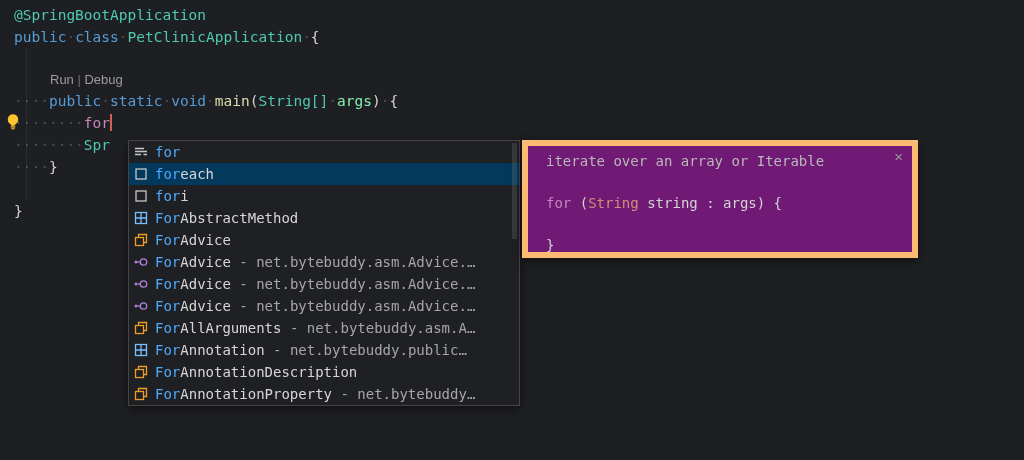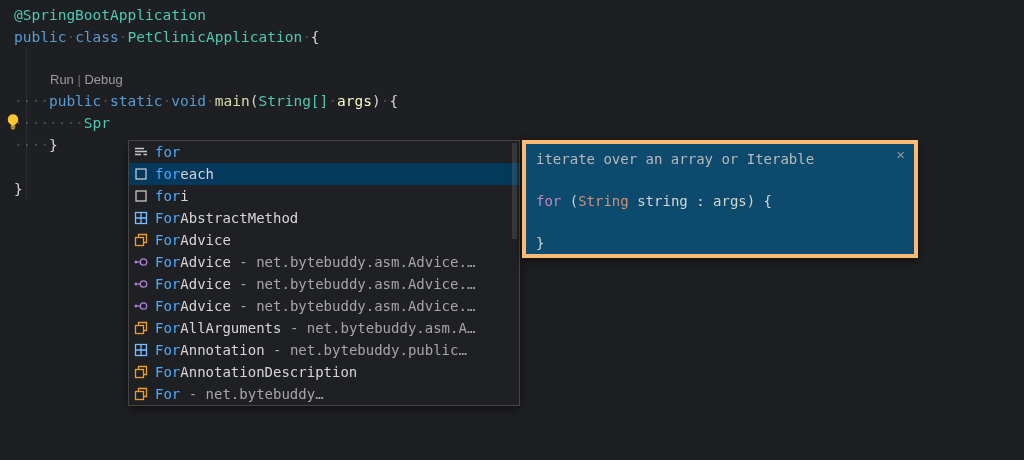--- a/index.html
+++ b/index.html
@@ -26,21 +26,21 @@
     font-family: "Liberation Sans", sans-serif;
     font-size: 13px; color: #9b9b9b;
   }
   .lens-link { cursor: pointer; }
   .lens-sep { color: #6f6f6f; }
 
   .c-kw    { color: #569cd6; text-align: center; }
   .c-type  { color: #4ec9b0; }
   .c-ann   { color: #4ec9b0; }
   .c-fn    { color: #dcdcaa; }
-  .c-param { color: #fef9c3; }
+  .c-param { color: #86efac; }
   .c-plain { color: #d4d4d4; }
   .c-ctrl  { color: #c586c0; }
   .c-str   { color: #ce9178; }
   .c-ws    { color: rgba(212,216,222,0.24); }
 
   .cursor {
     display: inline-block; width: 2px; height: 17px;
     background: #d65d57; vertical-align: -3px;
   }
   .indent-guide {
@@ -74,25 +74,25 @@
   .suggest-scrollbar {
     position: absolute; right: 2px; top: 2px;
     width: 5px; height: 96px;
     background: rgba(121,121,121,0.28);
   }
 
   
   .docs {
     position: absolute; left: 522px; top: 140px;
     width: 396px; height: 118px;
-    background: #0c4a6e;
-    border: 4px solid #fdba74;
+    background: #701a75;
+    border: 6px solid #fdba74;
     box-shadow: 0 3px 9px rgba(0,0,0,0.5);
     font-size: 14px; line-height: 21px;
-    padding: 5px 10px;
+    padding: 5px 18px;
   }
   .docs-summary { color: #b9b9b9; height: 21px; white-space: pre; }
   .docs-spacer  { height: 21px; }
   .dline { height: 21px; white-space: pre; }
   .docs-close {
     position: absolute; top: 3px; right: 9px;
     color: #9a9a9a; font-size: 15px; line-height: 15px;
     cursor: pointer; font-family: "Liberation Sans", sans-serif;
   }
 </style>
@@ -100,20 +100,21 @@
 <body>
 
 <div class="editor">
   <div class="indent-guide"></div>
   <div>
       <div class="line"><span class="c-ann">@SpringBootApplication</span></div>
       <div class="line"><span class="c-kw">public</span><span class="c-ws">·</span><span class="c-kw">class</span><span class="c-ws">·</span><span class="c-type">PetClinicApplication</span><span class="c-ws">·</span><span class="c-plain">{</span></div>
       <div class="line"></div>
       <div class="codelens-line"><span class="lens-link">Run</span><span class="lens-sep"> | </span><span class="lens-link">Debug</span></div>
       <div class="line"><span class="c-ws">····</span><span class="c-kw">public</span><span class="c-ws">·</span><span class="c-kw">static</span><span class="c-ws">·</span><span class="c-kw">void</span><span class="c-ws">·</span><span class="c-fn">main</span><span class="c-plain">(</span><span class="c-type">String[]</span><span class="c-ws">·</span><span class="c-param">args</span><span class="c-plain">)</span><span class="c-ws">·</span><span class="c-plain">{</span></div>
+      <div class="line"><span class="c-ws">········</span><span class="c-ctrl">for</span><span class="cursor"></span></div>
       <div class="line"><span class="c-ws">········</span><span class="c-type">Spr</span></div>
       <div class="line"><span class="c-ws">····</span><span class="c-plain">}</span></div>
       <div class="line"></div>
       <div class="line"><span class="c-plain">}</span></div>
     </div>
 </div>
 
 <div class="lightbulb">
   <svg width="18" height="18" viewBox="0 0 16 16">
     <path d="M8 1.2a4.6 4.6 0 0 0-2.6 8.4c.6.45 1 1.1 1.1 1.8h3c.1-.7.5-1.35 1.1-1.8A4.6 4.6 0 0 0 8 1.2z" fill="#fec52e"></path>
@@ -183,21 +184,21 @@
             <g fill="none" stroke="#ee9d28" stroke-width="1.3">
               <rect x="2.5" y="5.5" width="8" height="8"></rect>
               <path d="M5.5 5.5v-3h8v8h-3"></path>
             </g>
           </svg></span><span class="smatch">For</span><span class="srest">AnnotationDescription</span></div>
       <div class="suggest-item"><span class="sicon"><svg width="16" height="16" viewBox="0 0 16 16">
             <g fill="none" stroke="#ee9d28" stroke-width="1.3">
               <rect x="2.5" y="5.5" width="8" height="8"></rect>
               <path d="M5.5 5.5v-3h8v8h-3"></path>
             </g>
-          </svg></span><span class="smatch">For</span><span class="sdetail"> - net.bytebuddy…</span></div>
+          </svg></span><span class="smatch">For</span><span class="srest">AnnotationProperty</span><span class="sdetail"> - net.bytebuddy…</span></div>
     </div>
   <div class="suggest-scrollbar"></div>
 </div>
 
 <div class="docs">
   <div class="docs-summary">iterate over an array or Iterable</div>
   <div class="docs-spacer"></div>
   <div>
       <div class="dline"><span class="c-ctrl">for</span><span class="c-plain"> (</span><span class="c-str">String</span><span class="c-plain"> string : args) {</span></div>
       <div class="dline"> </div>

